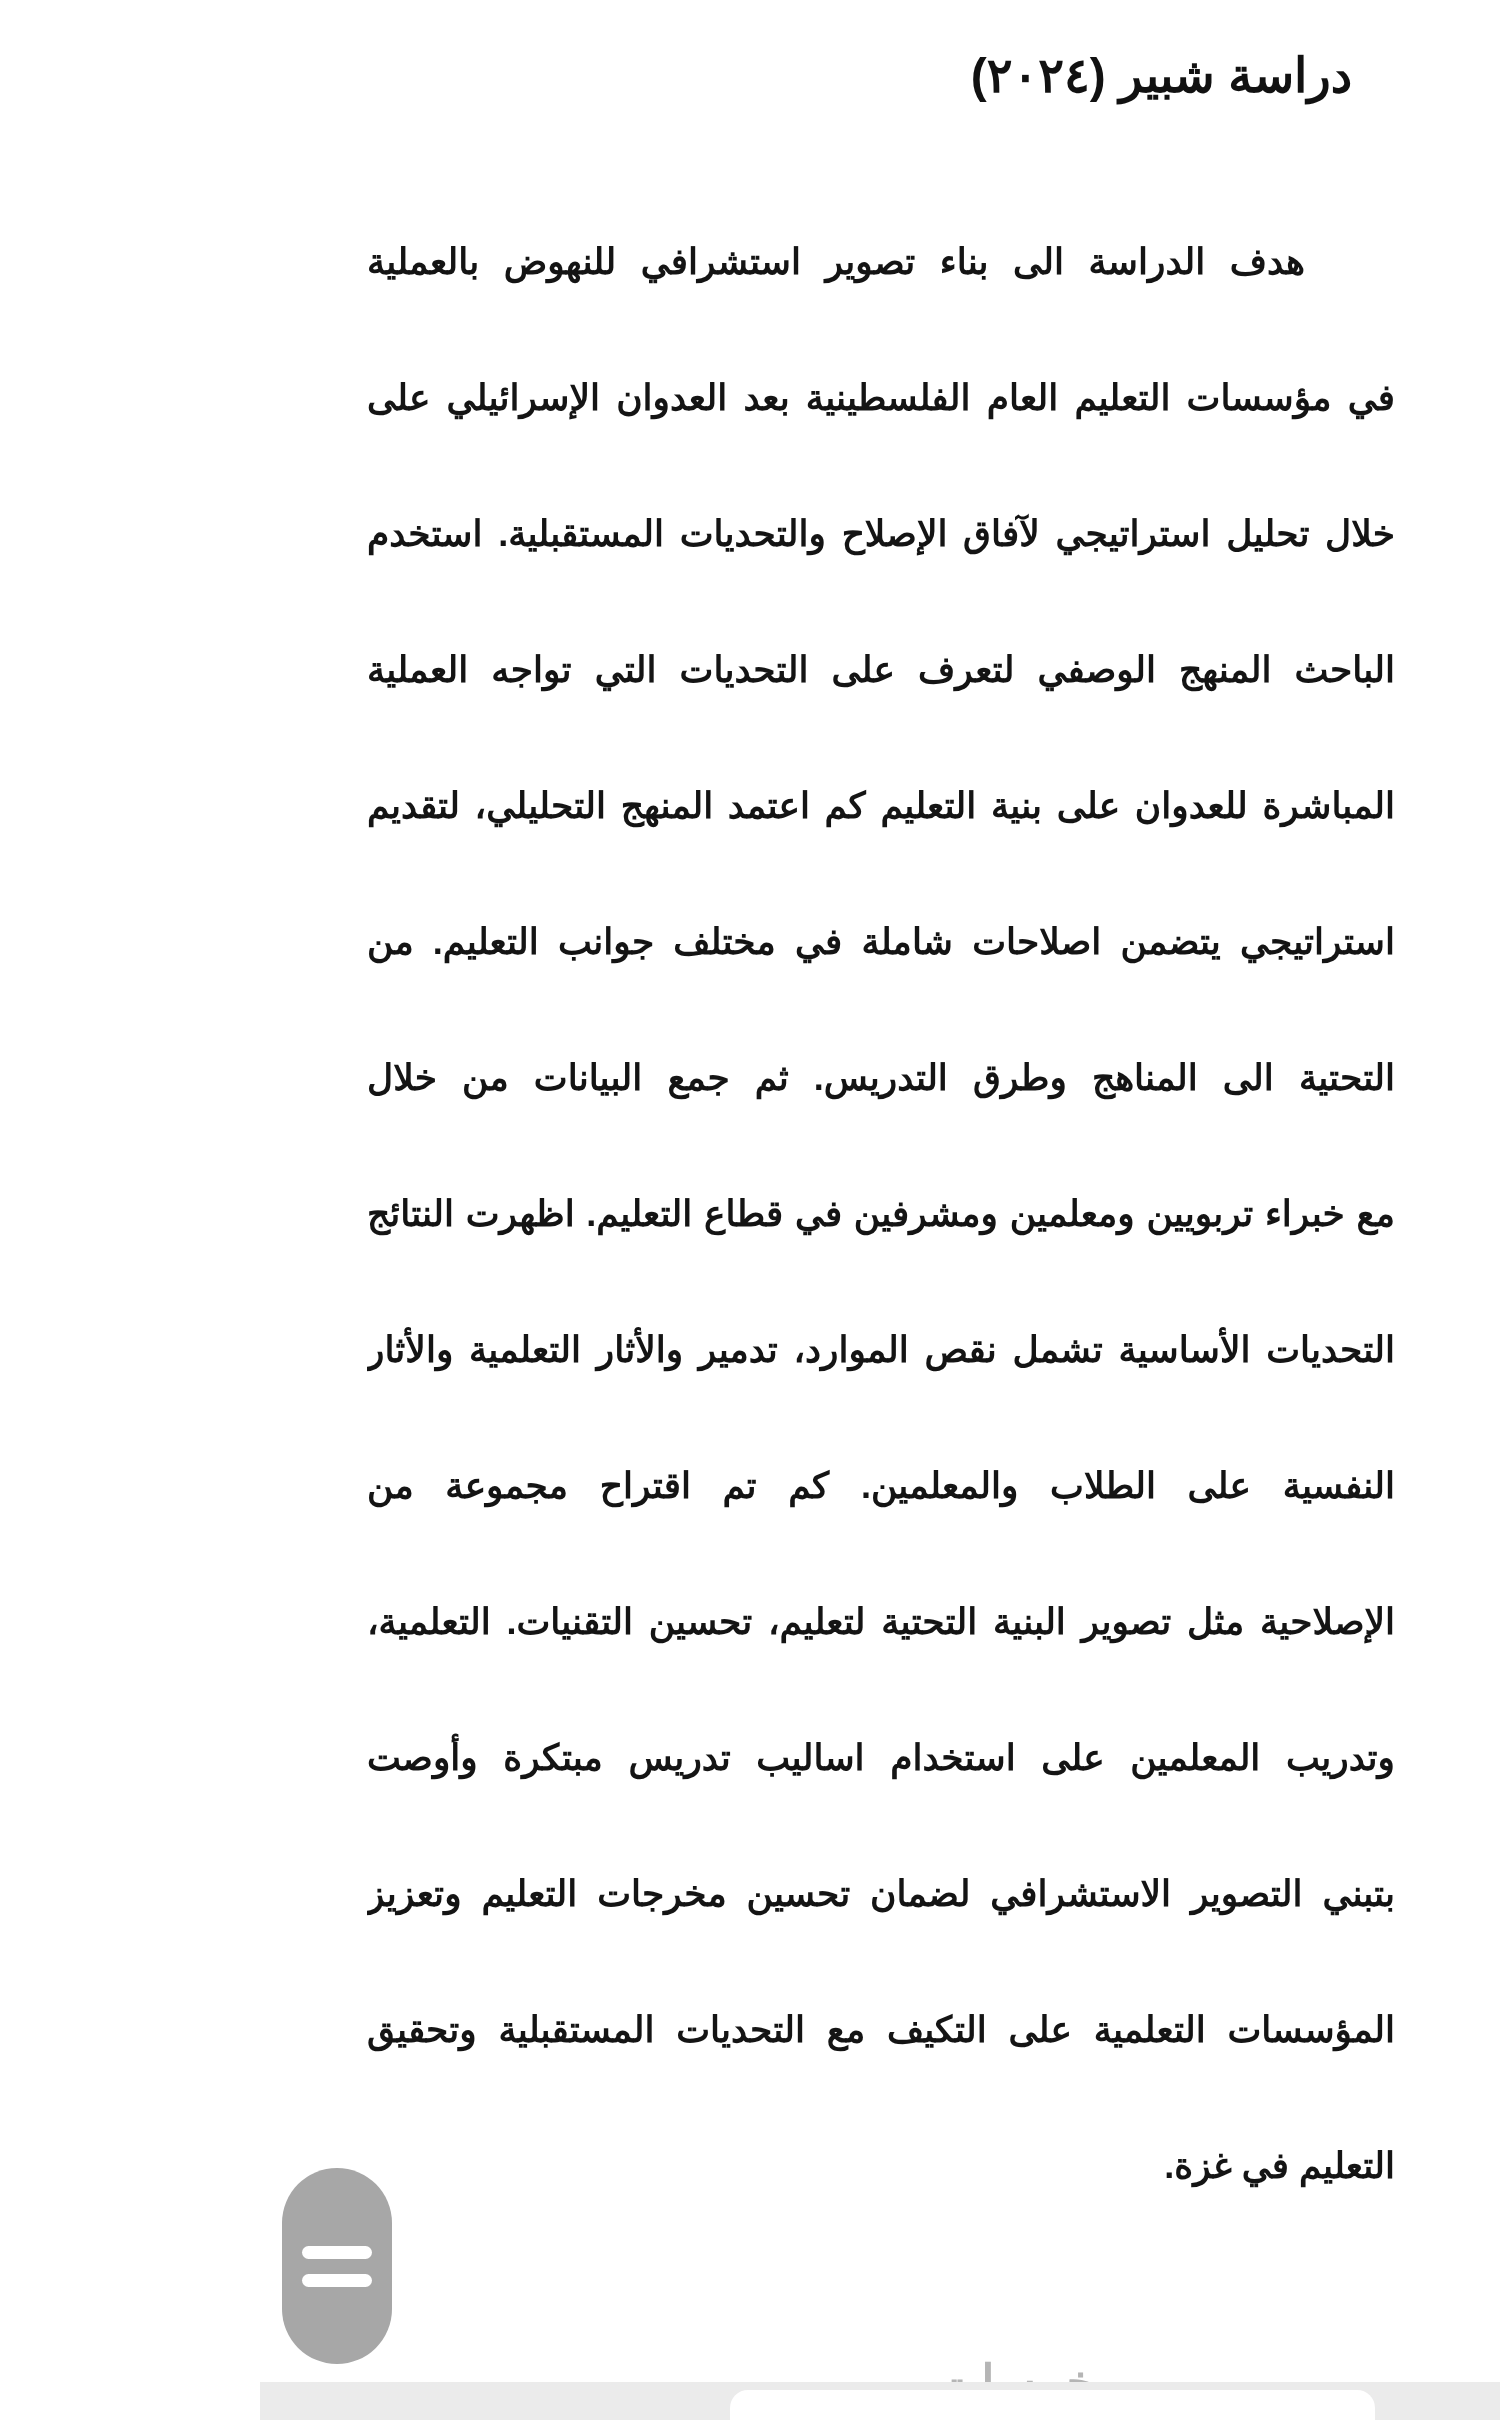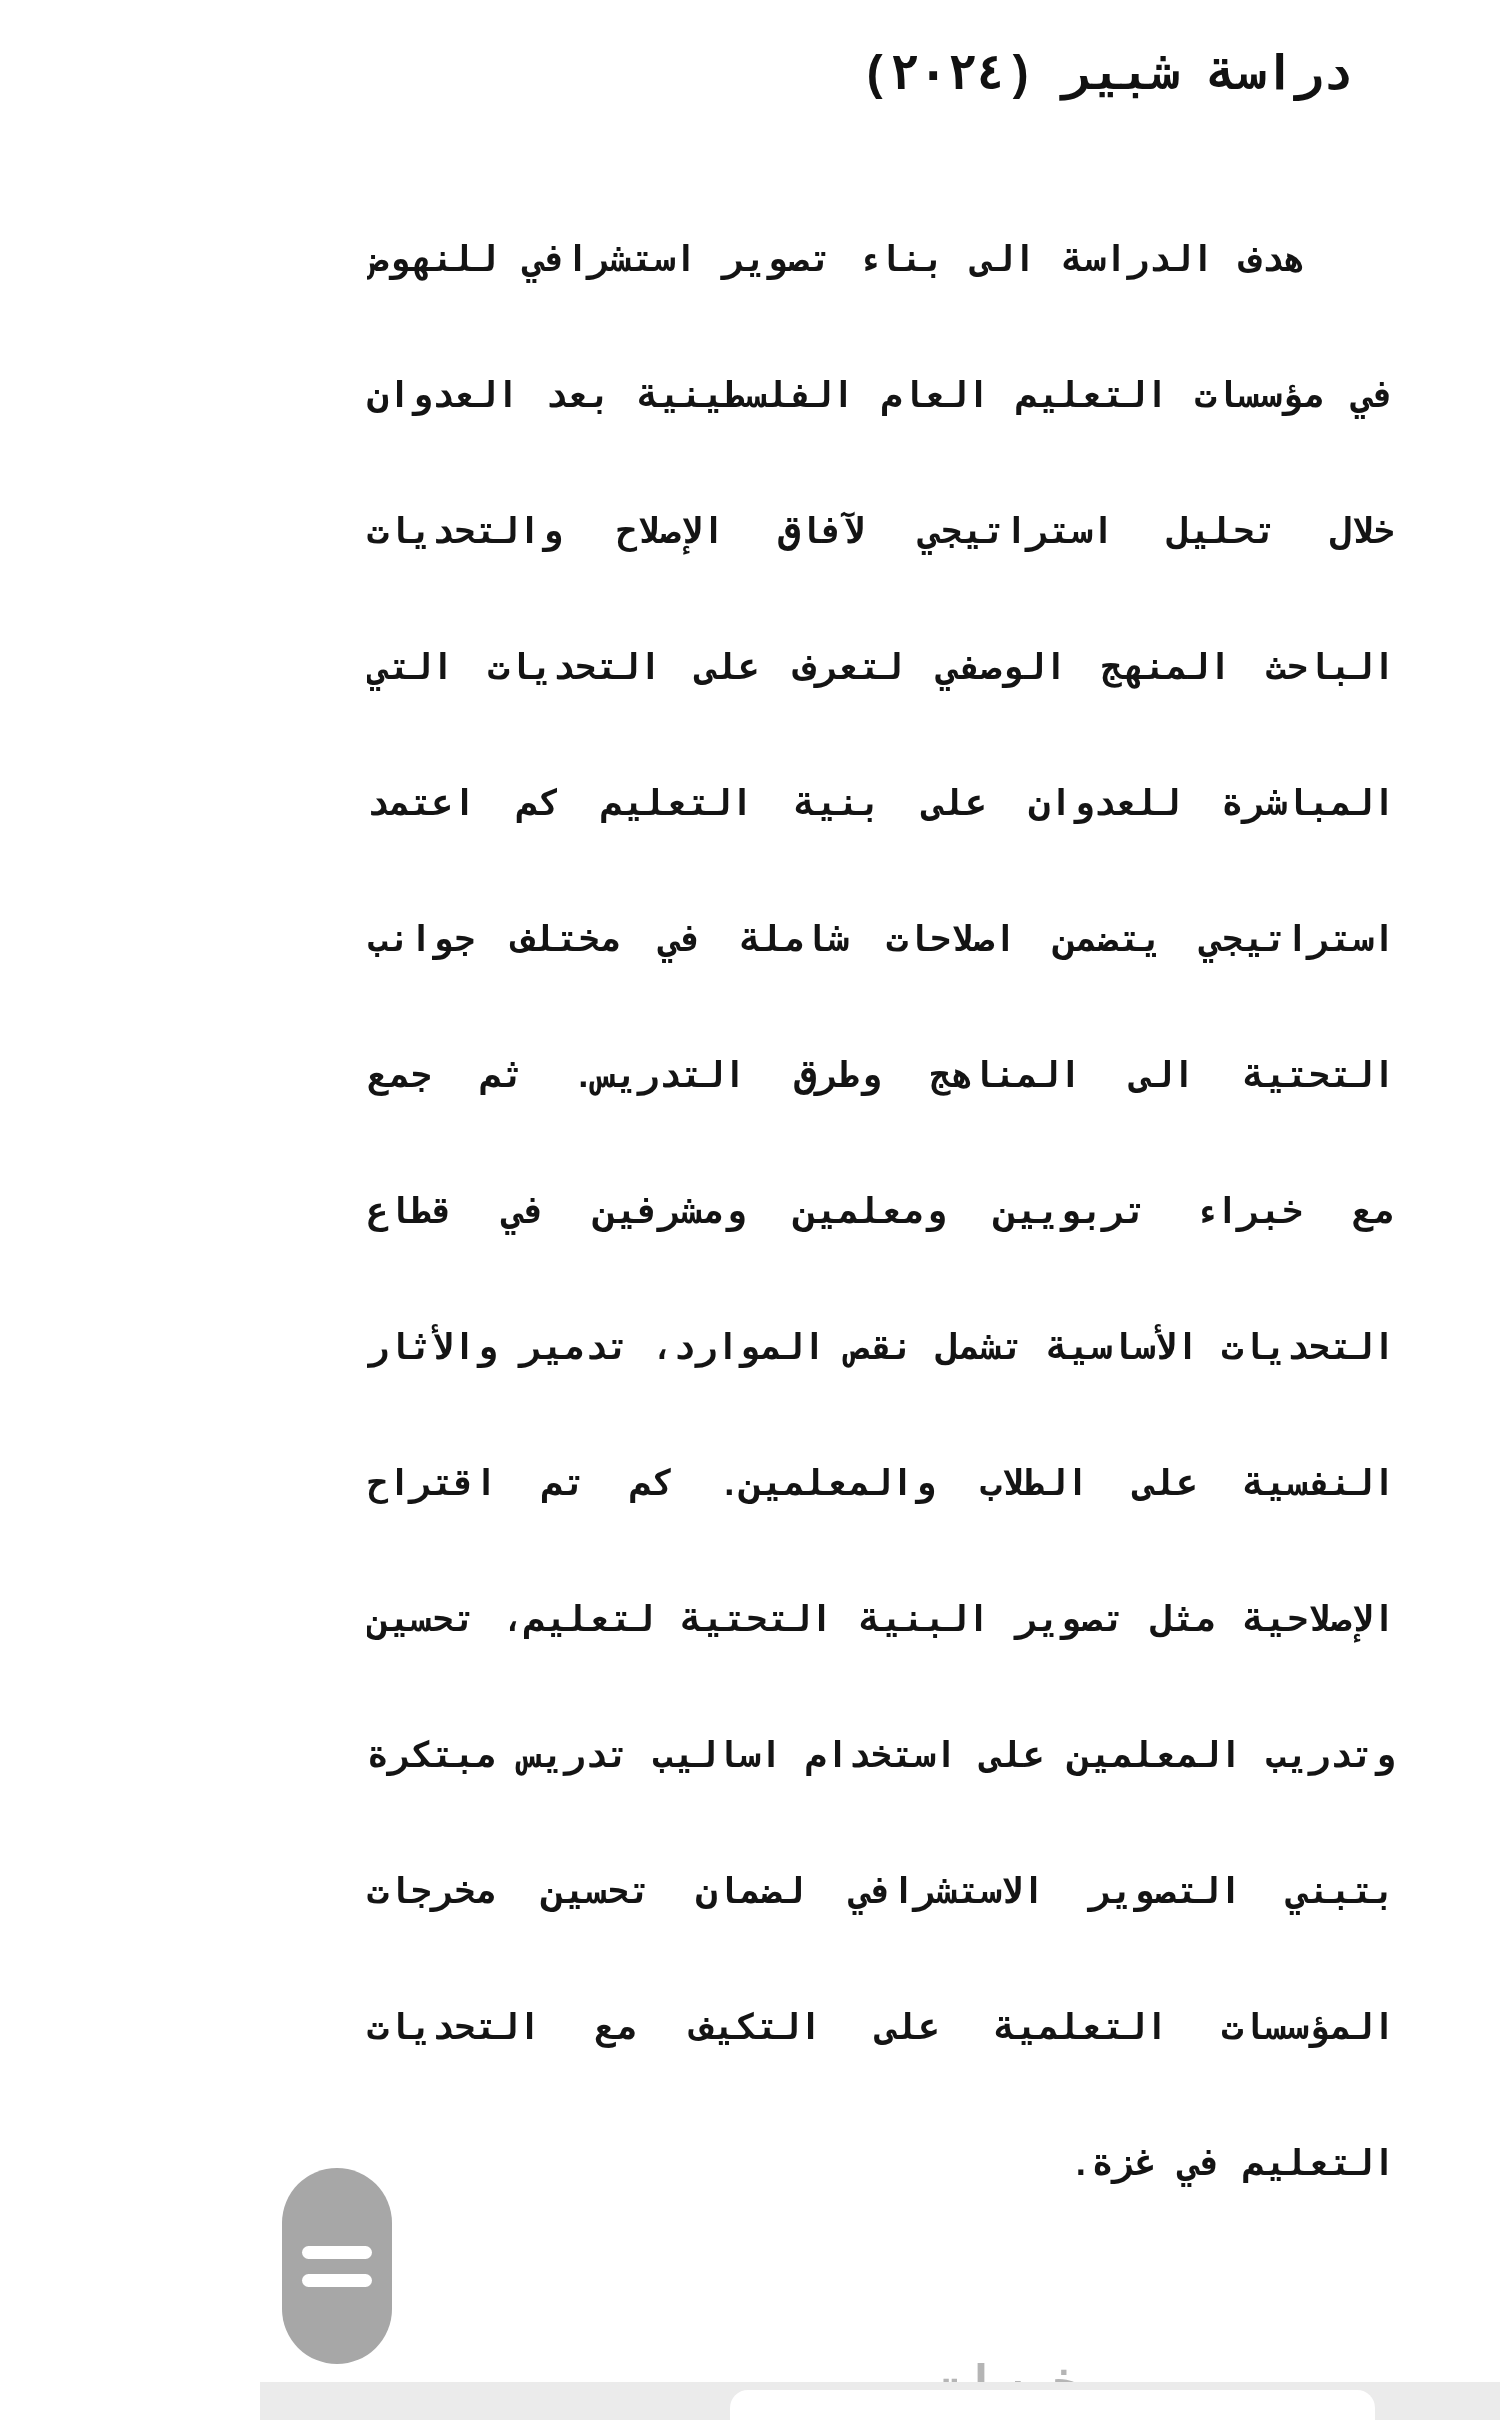--- a/index.html
+++ b/index.html
@@ -7,21 +7,21 @@
     padding: 0;
     background: #ffffff;
   }
   .page {
     position: relative;
     width: 1240px;
     height: 2420px;
     background: #ffffff;
     overflow: hidden;
     direction: rtl;
-    font-family: Liberation Mono, monospace;
+    font-family: Liberation Sans, sans-serif;
     color: #141414;
   }
   .study-title {
     position: absolute;
     top: 30px;
     right: 148px;
     left: 105px;
     height: 92px;
     line-height: 92px;
     font-size: 48px;

